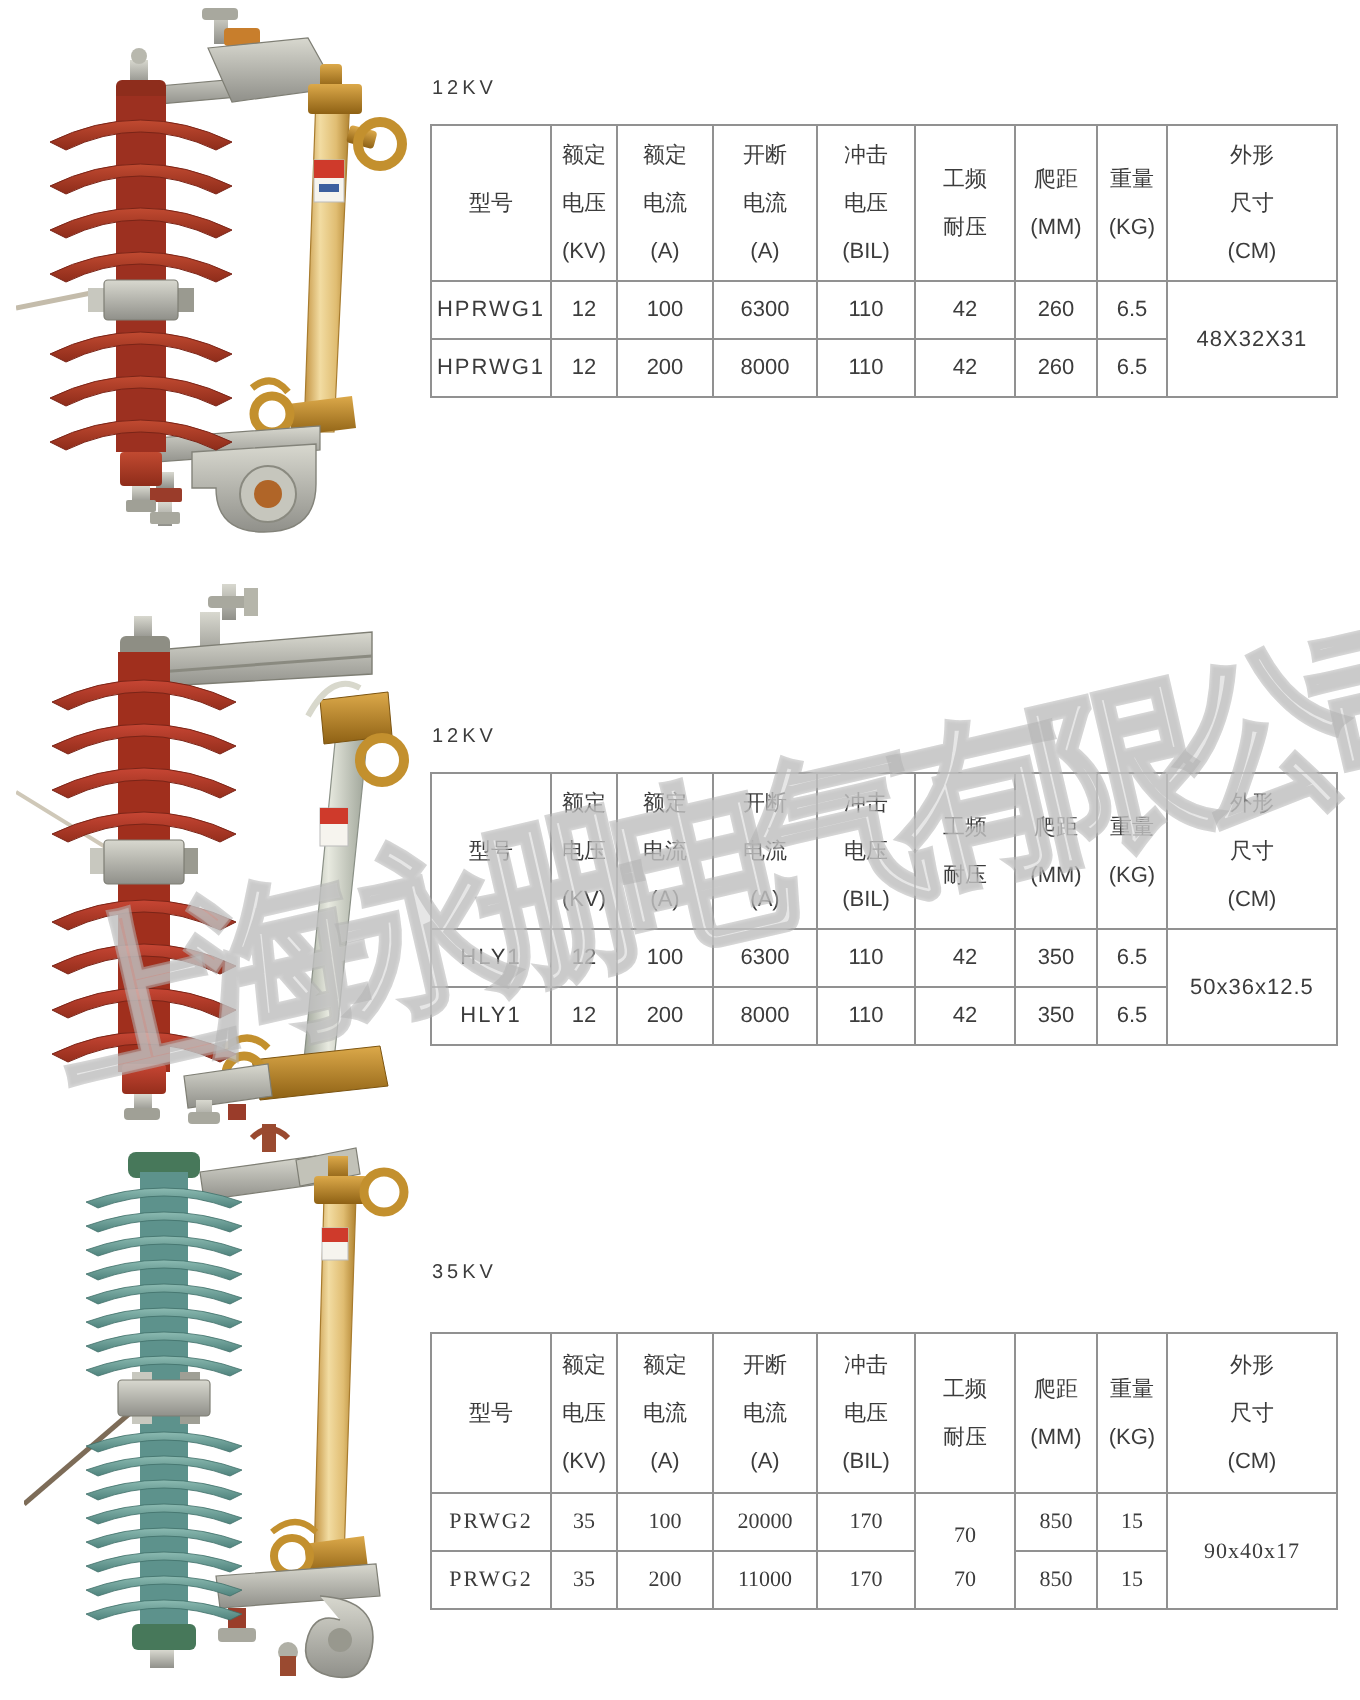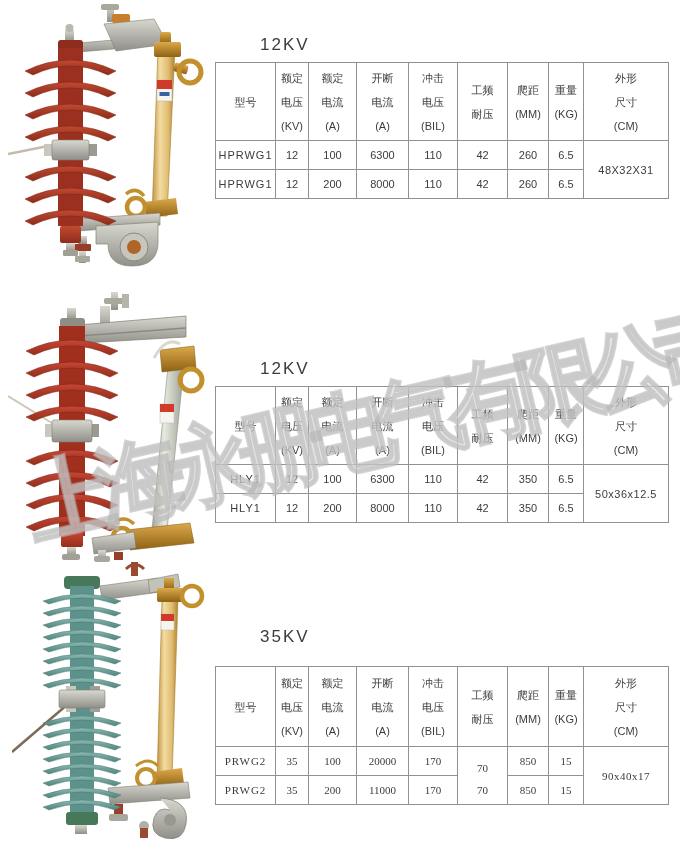--- a/index.html
+++ b/index.html
@@ -2,22 +2,22 @@
 <html><head>
 <meta charset="utf-8">
 <style>
   html,body{margin:0;padding:0;background:#ffffff;}
   .page{
     position:relative;width:680px;height:850px;background:#ffffff;overflow:hidden;
     font-family:"Liberation Sans","DejaVu Sans",sans-serif;color:#3f3f3f;
   }
   
   .vlabel{
-    position:absolute;left:216px;font-size:17px;letter-spacing:2px;color:#3c3c3c;
-    height:18px;line-height:18px;margin-left:44px;
+    position:absolute;left:216px;font-size:10px;letter-spacing:2px;color:#3c3c3c;
+    height:18px;line-height:18px;
   }
   
   table.spec{
     position:absolute;left:215px;border-collapse:collapse;table-layout:fixed;
     width:454px;background:#ffffff;
   }
   .spec th,.spec td{
     border:1px solid #919191;text-align:center;vertical-align:middle;
     font-size:11px;font-weight:normal;color:#3c3c3c;padding:0;overflow:hidden;
   }

